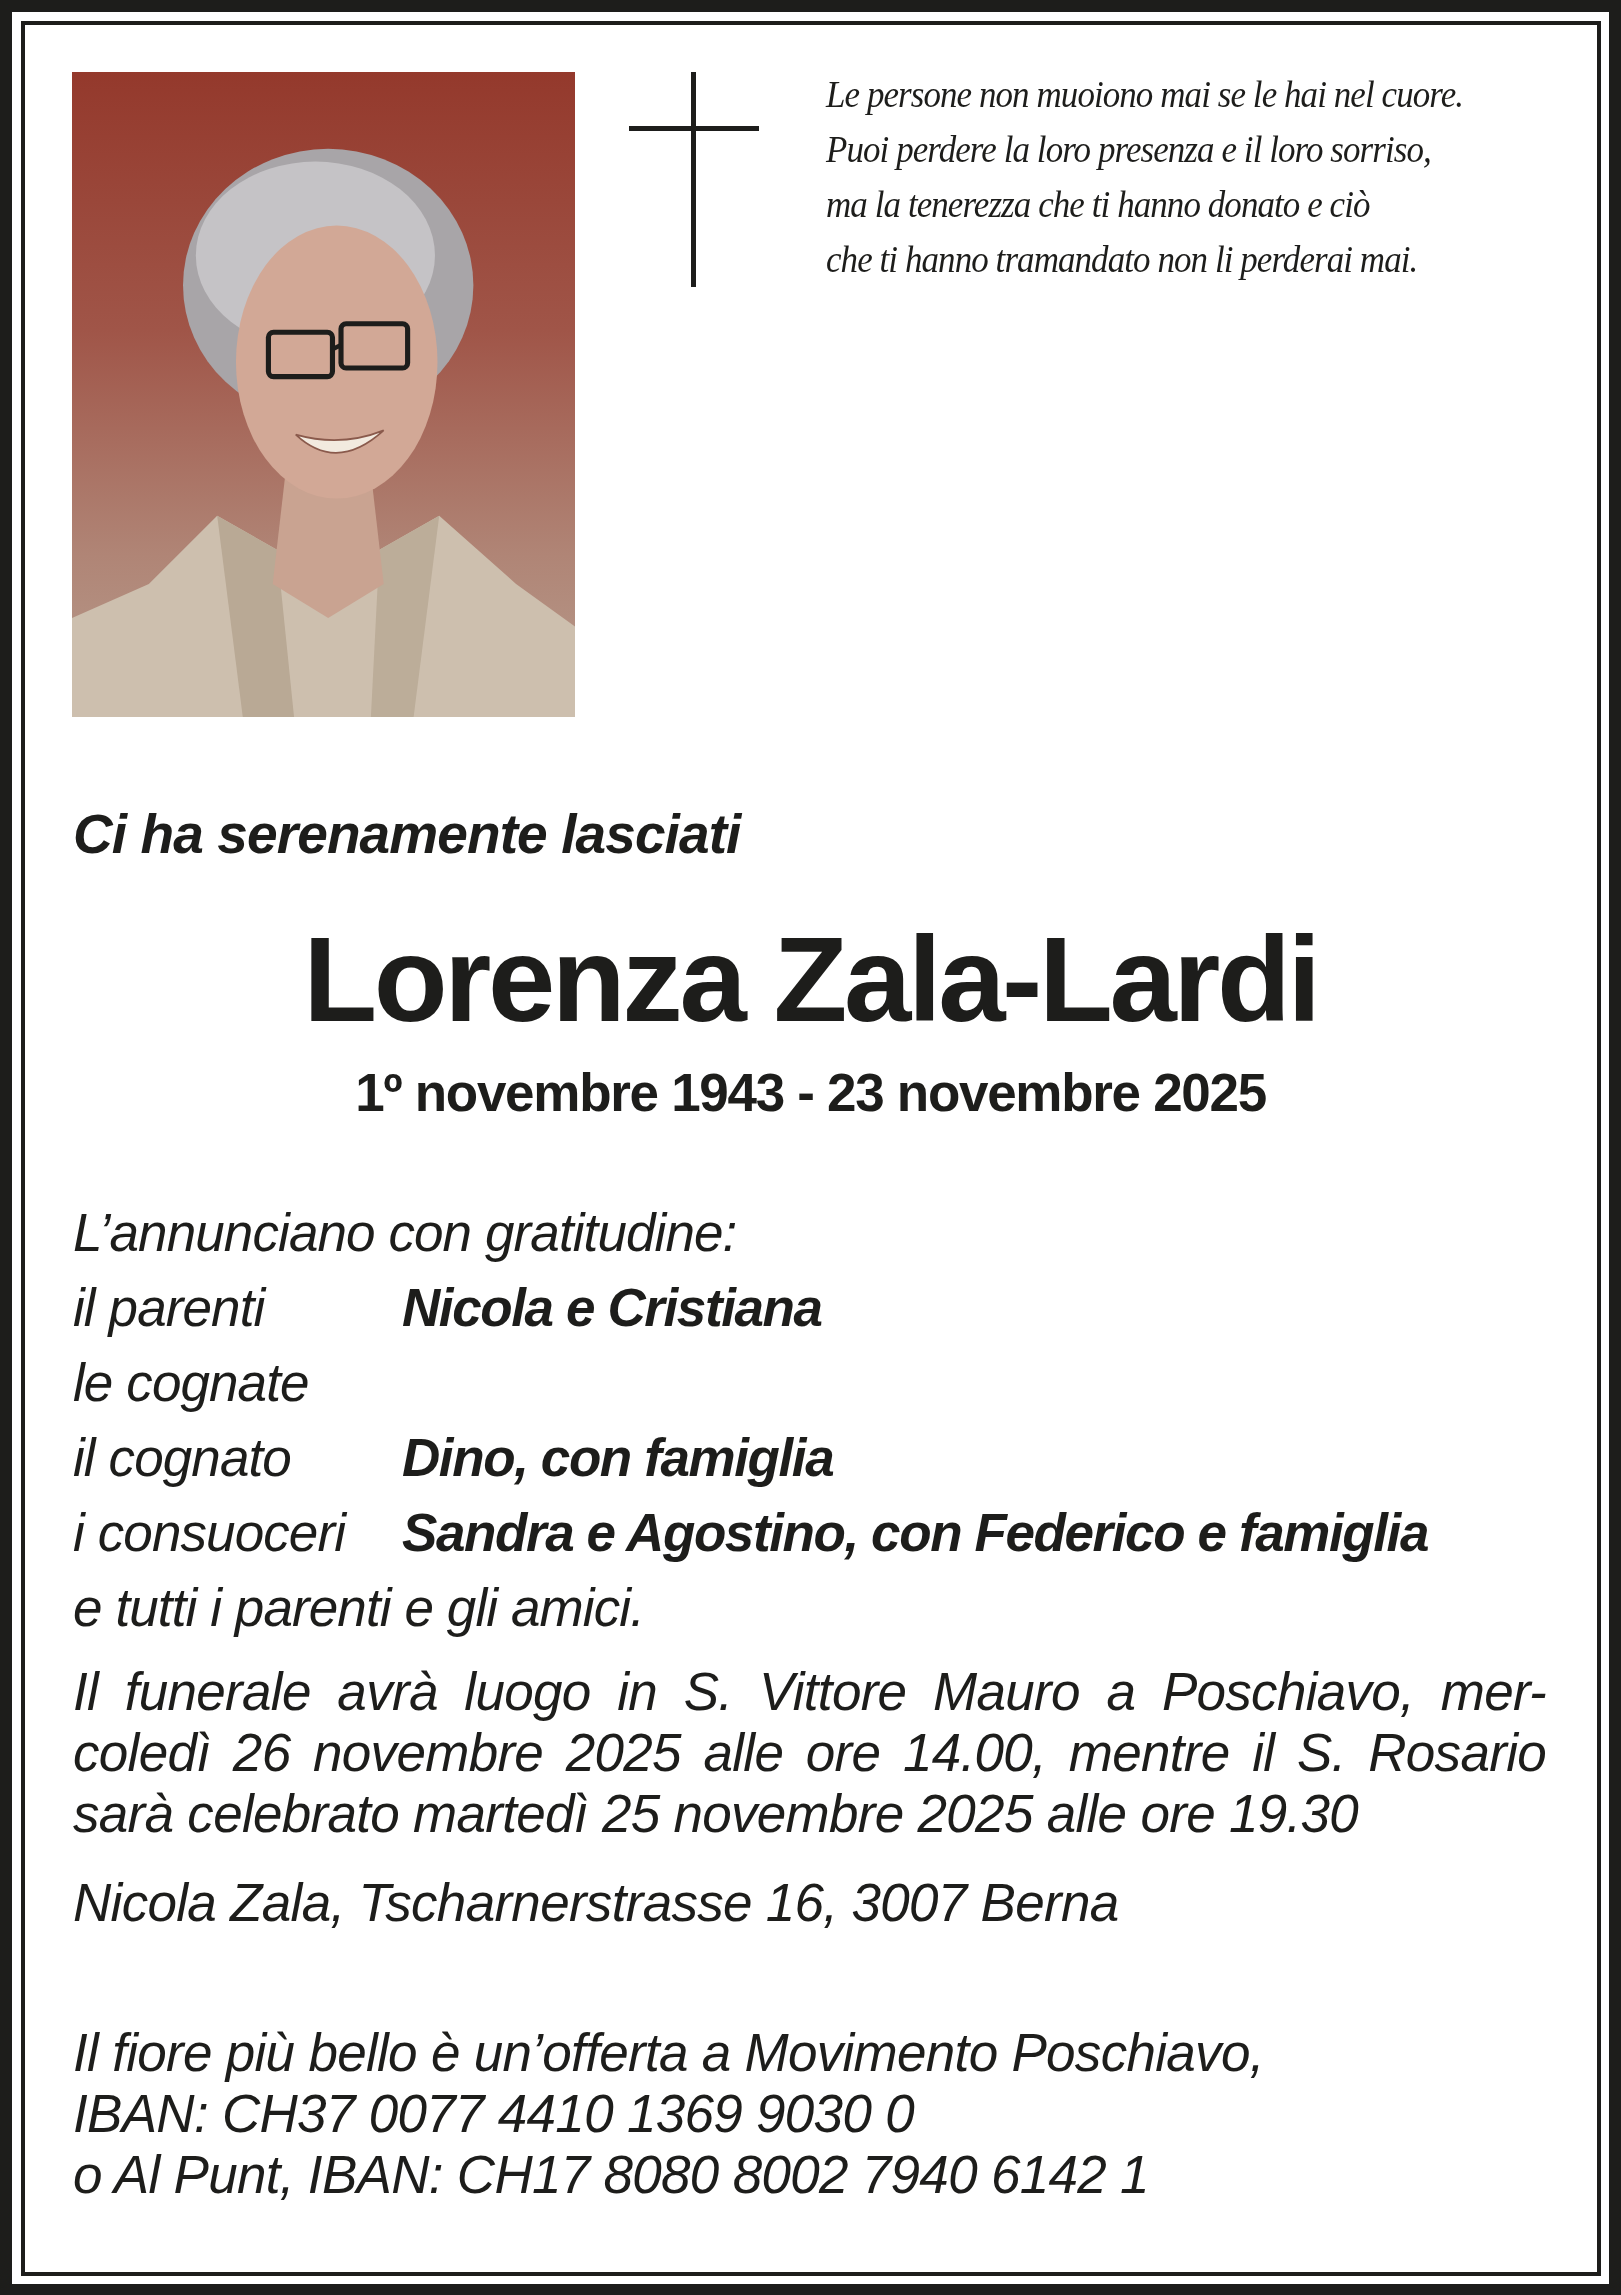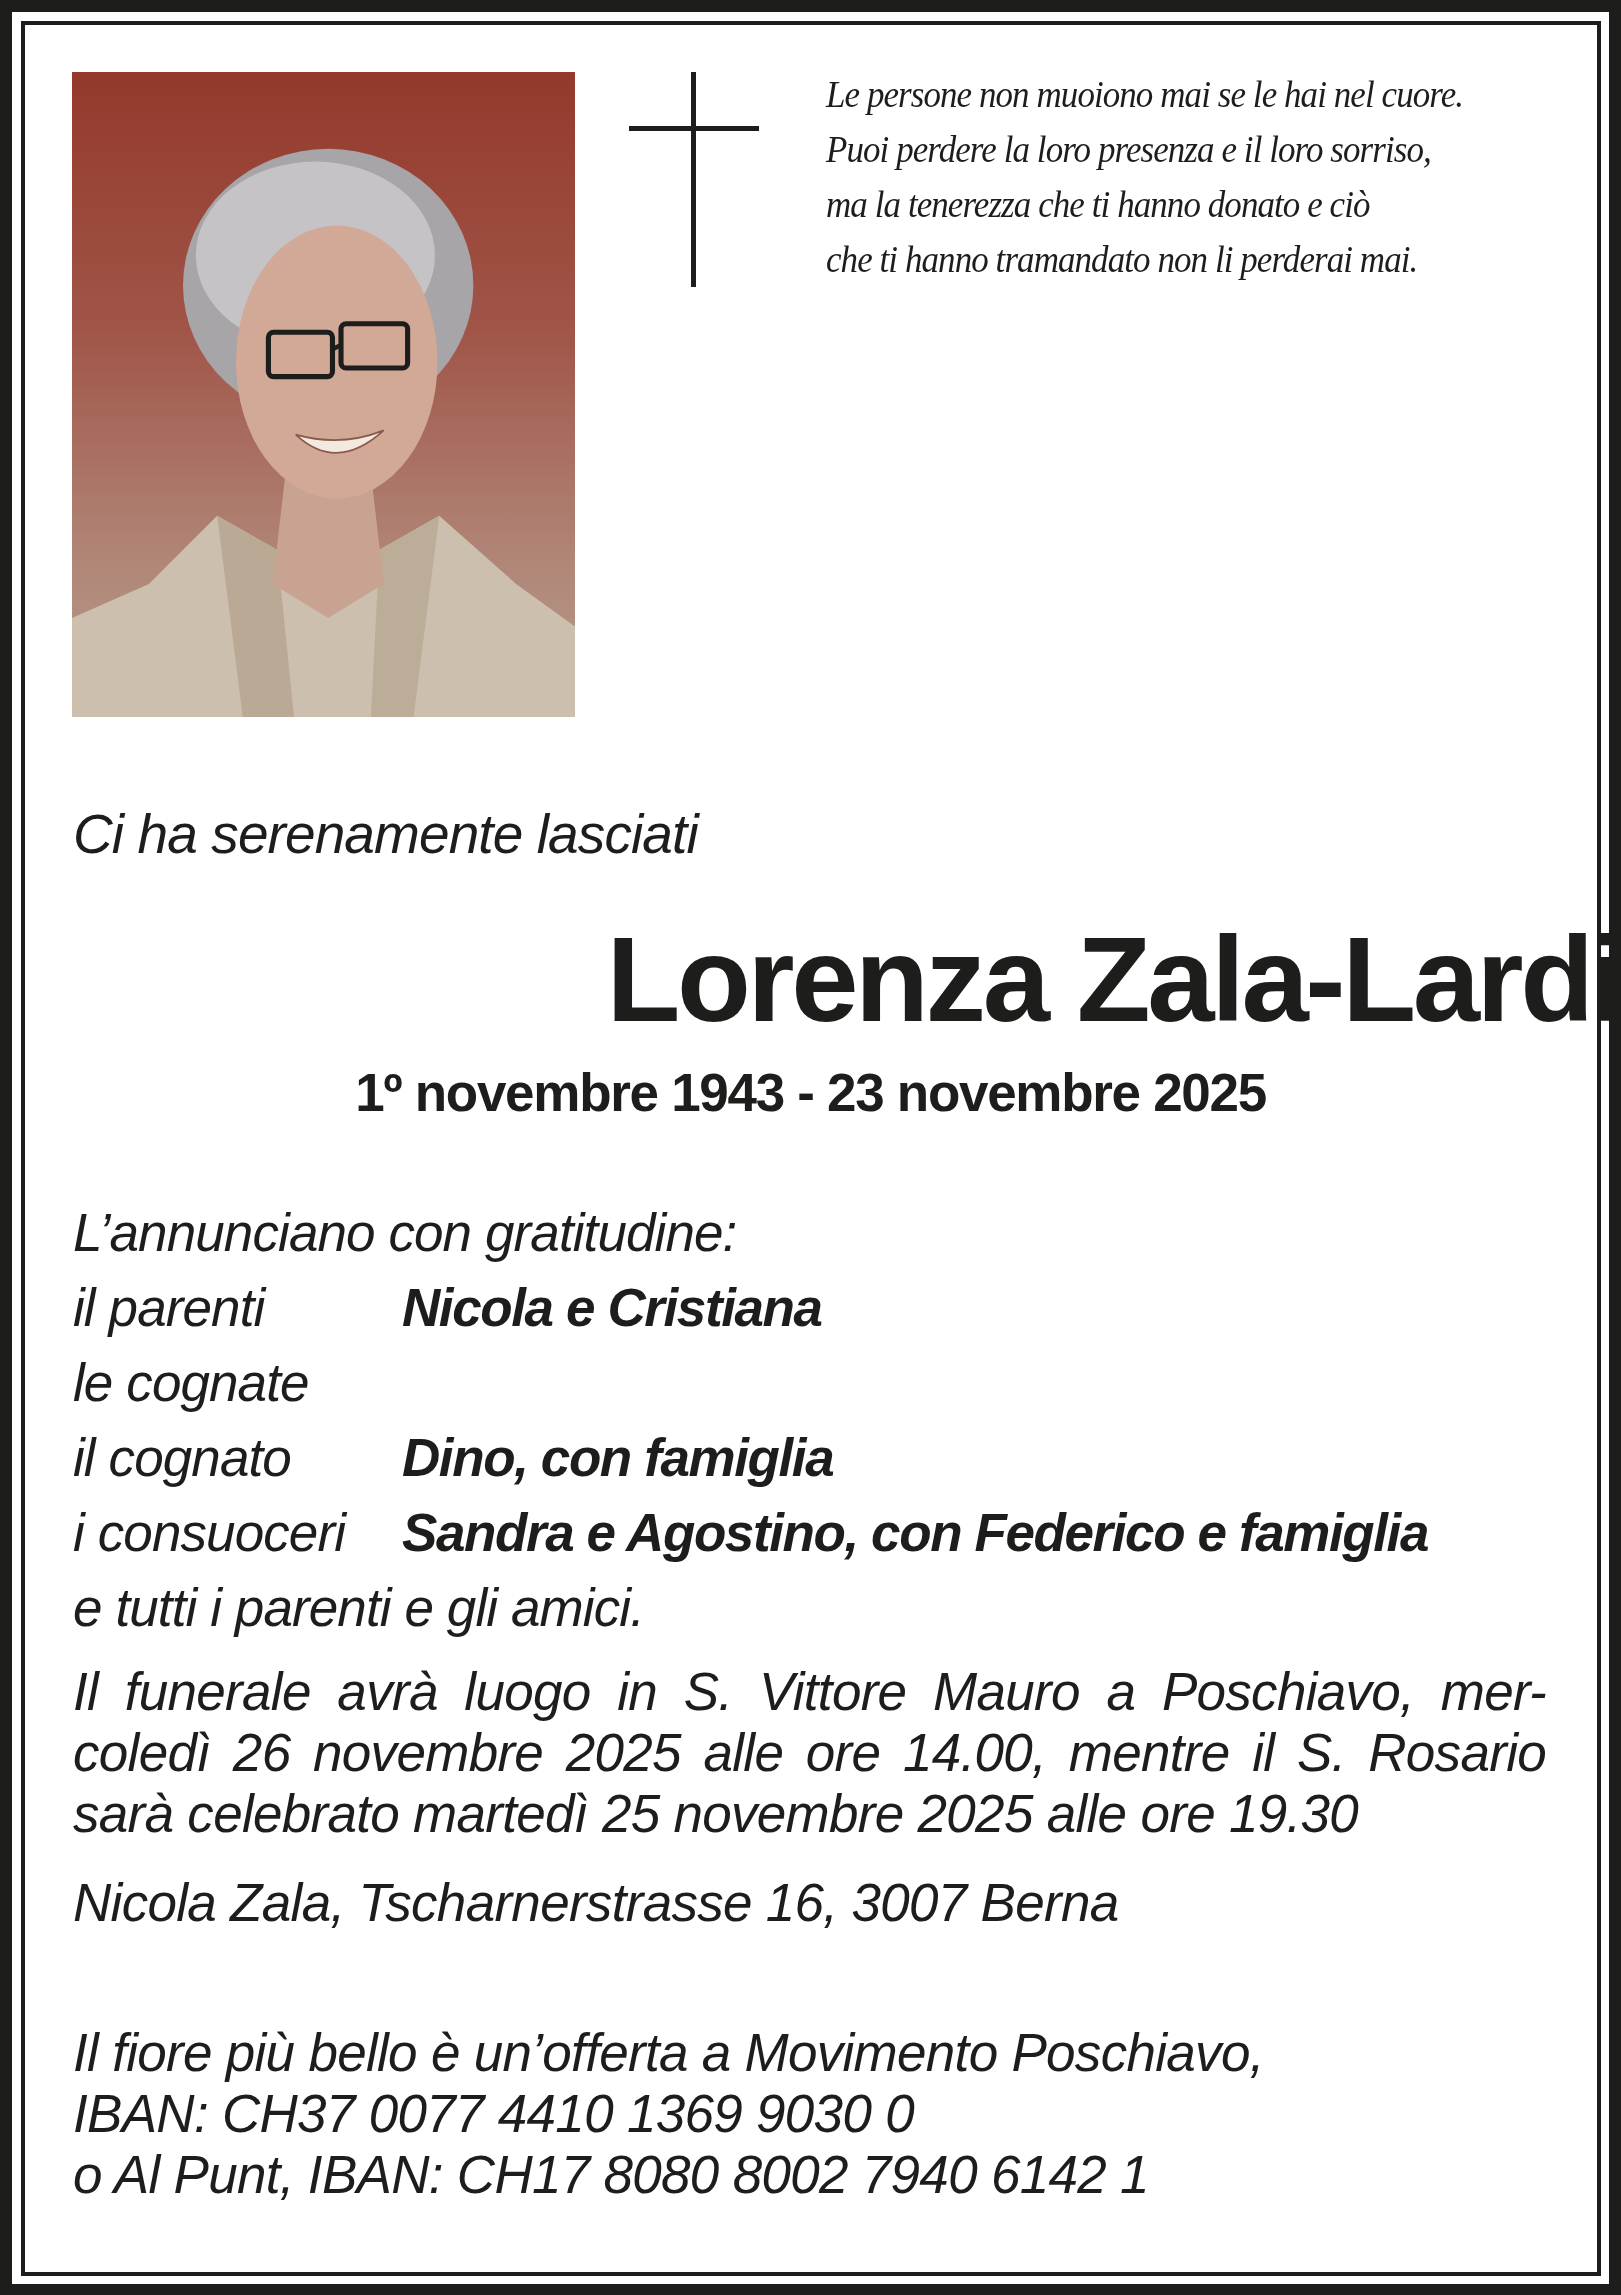--- a/index.html
+++ b/index.html
@@ -9,22 +9,22 @@
   .inner-frame { position:absolute; left:20.5px; top:20.5px; width:1580px; height:2255px; border:4.3px solid #1d1d1b; background:#ffffff; }
   .abs { position:absolute; white-space:nowrap; }
   .photo { position:absolute; left:72px; top:72px; width:503px; height:645px; overflow:hidden;
            background:linear-gradient(180deg,#94392c 0%,#a05548 40%,#b08576 75%,#b79d8e 100%); }
   .photo svg { display:block; width:100%; height:100%; }
   .cross-v { position:absolute; left:691px; top:72px; width:5.1px; height:215px; background:#1d1d1b; }
   .cross-h { position:absolute; left:629px; top:126px; width:130px; height:5.1px; background:#1d1d1b; }
   .poem { position:absolute; left:826px; top:67px; font-family:"Liberation Serif", serif; font-style:italic;
           font-size:38px; line-height:55px; letter-spacing:-1px; transform:scaleX(0.92); transform-origin:left top; }
   .poem div { white-space:nowrap; }
-  .intro { left:73px; top:802px; font-size:55px; font-style:italic; letter-spacing:-0.9px; }
-  .name { left:0; width:1621px; text-align:right; top:911px; font-size:121px; font-weight:bold; letter-spacing:-3.4px; line-height:137px; }
+  .intro { left:73px; top:802px; font-size:55px; font-style:italic; letter-spacing:-0.9px;font-weight:bold; }
+  .name { left:0; width:1621px; text-align:center; top:911px; font-size:121px; font-weight:bold; letter-spacing:-3.4px; line-height:137px; }
   .dates { left:0; width:1621px; text-align:center; top:1062px; font-size:53px; font-weight:bold; letter-spacing:-1.3px; line-height:61px; }
   .announce { position:absolute; left:73px; top:1195px; font-size:53px; line-height:75px; font-style:italic; letter-spacing:-0.9px; }
   .announce .row { display:flex; white-space:nowrap; }
   .announce .rel { width:329px; }
   .announce .who { font-weight:bold; letter-spacing:-1.4px; }
   .para { position:absolute; left:73px; width:1473px; font-size:53px; line-height:61px; font-style:italic; letter-spacing:-0.7px; }
   .para div { white-space:nowrap; }
   .just { text-align:justify; text-align-last:justify; white-space:normal !important; }
   .funeral { top:1661px; }
   .address { top:1872px; }

